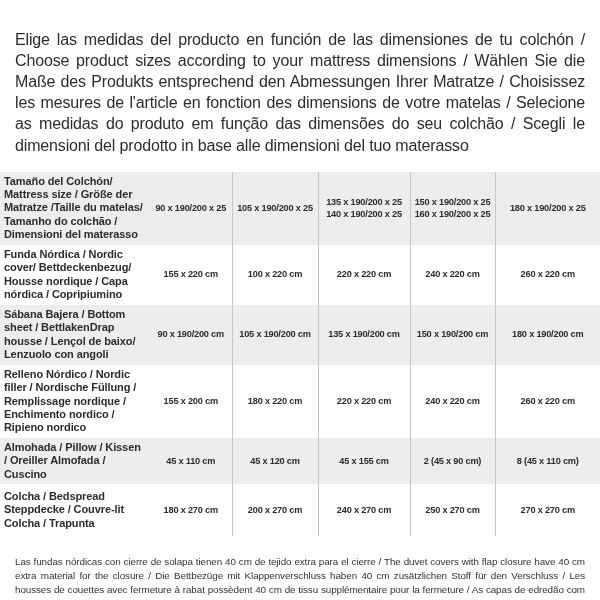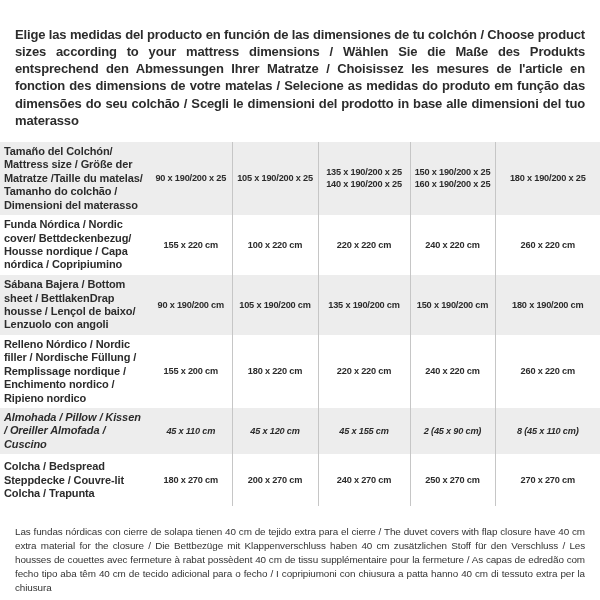--- a/index.html
+++ b/index.html
@@ -7,22 +7,22 @@
     width: 600px; height: 600px;
     background: #ffffff;
     font-family: "Liberation Sans", sans-serif;
     color: #2c2c2c;
     -webkit-font-smoothing: antialiased;
   }
   .page { width: 600px; height: 600px; box-sizing: border-box; overflow: hidden; }
 
   .intro {
     padding: 13px 15px 0 15px;
-    font-size: 13px;
-    font-weight: 700;
+    font-size: 16px;
+    font-weight: 400;
     line-height: 1.32;
     text-align: justify;
     letter-spacing: -0.15px;
   }
 
   table.size-table {
     width: 600px;
     border-collapse: collapse;
     table-layout: fixed;
     margin-top: 13px;
@@ -58,21 +58,21 @@
     white-space: pre-line;
     line-height: 1.35;
   }
   td.sep { border-left: 1px solid #c6c6c6; }
 
   tr.r0 { height: 60px; }
   tr.r1 { height: 60px; }
   tr.r2 { height: 56px; }
   tr.r3 { height: 60px; }
   tr.r4 { height: 40px; }
-  tr.r5 { height: 41px; font-style: italic; }
+  tr.r5 { height: 41px; }
   tr.r6 { height: 52px; }
   tr.r7 { height: 46px; }
 
   .footer-note {
     padding: 9px 15px 0 15px;
     font-size: 9.9px;
     font-weight: 400;
     line-height: 1.42;
     text-align: justify;
     letter-spacing: -0.1px;

